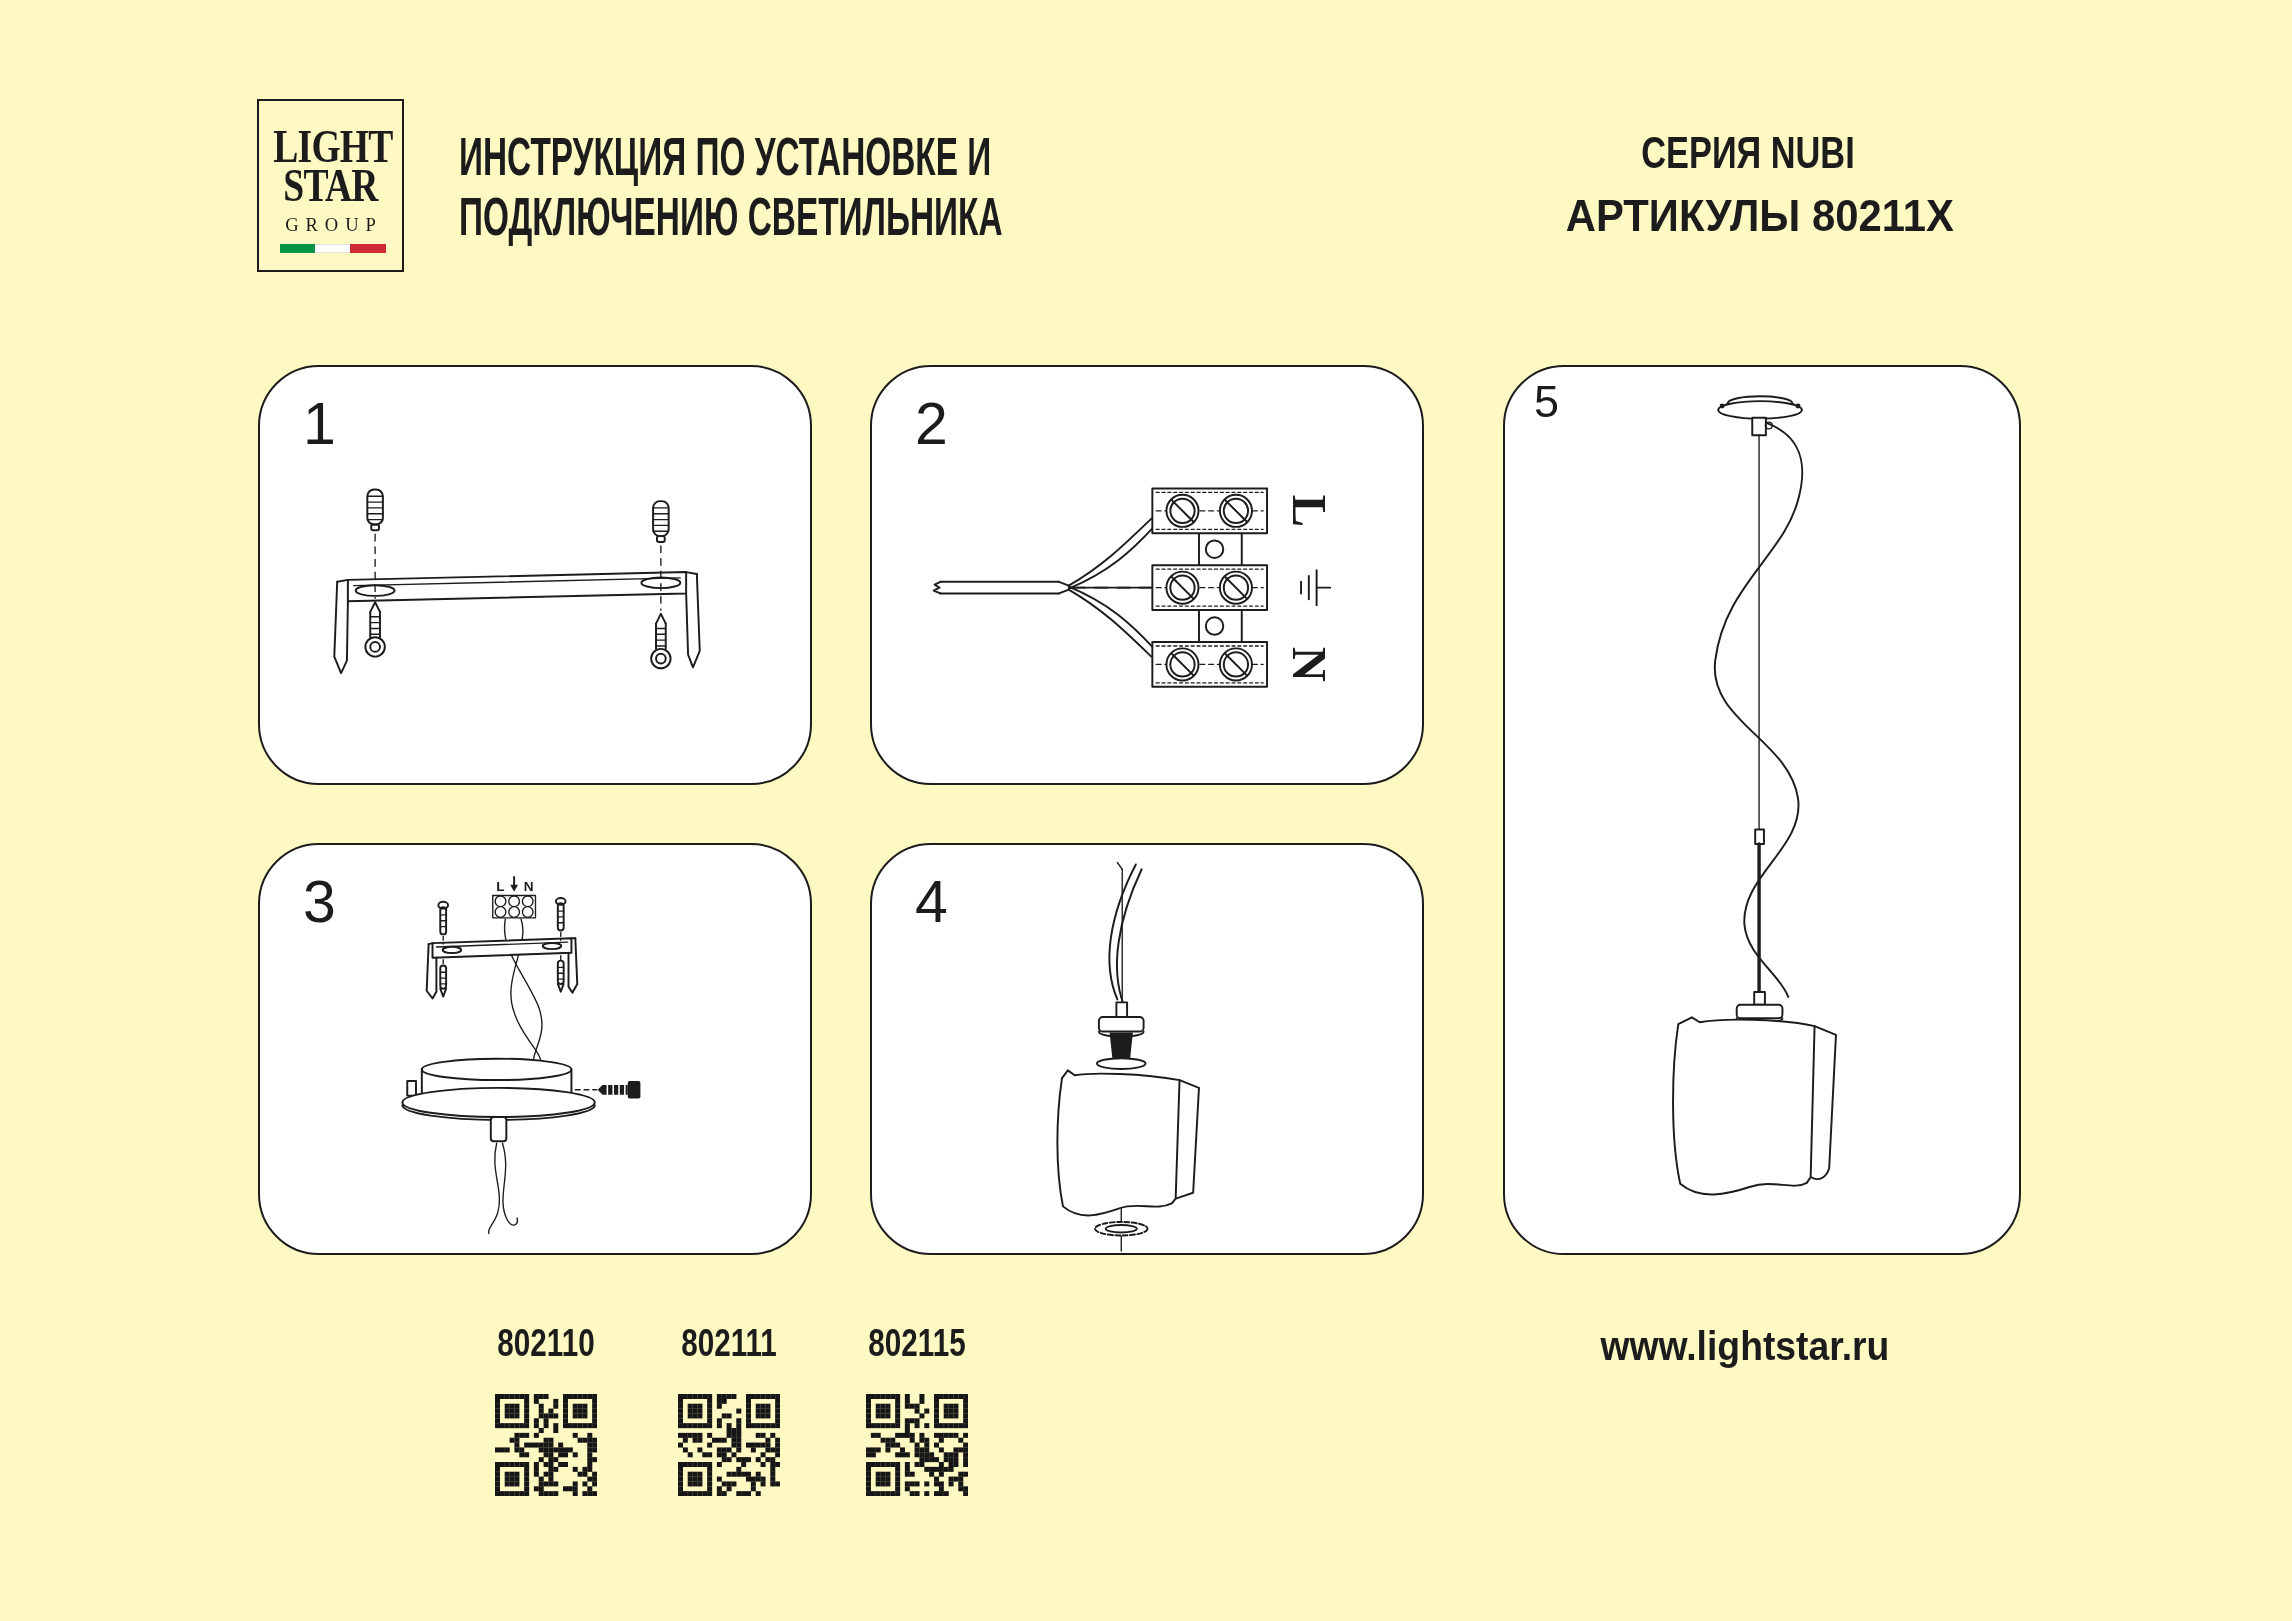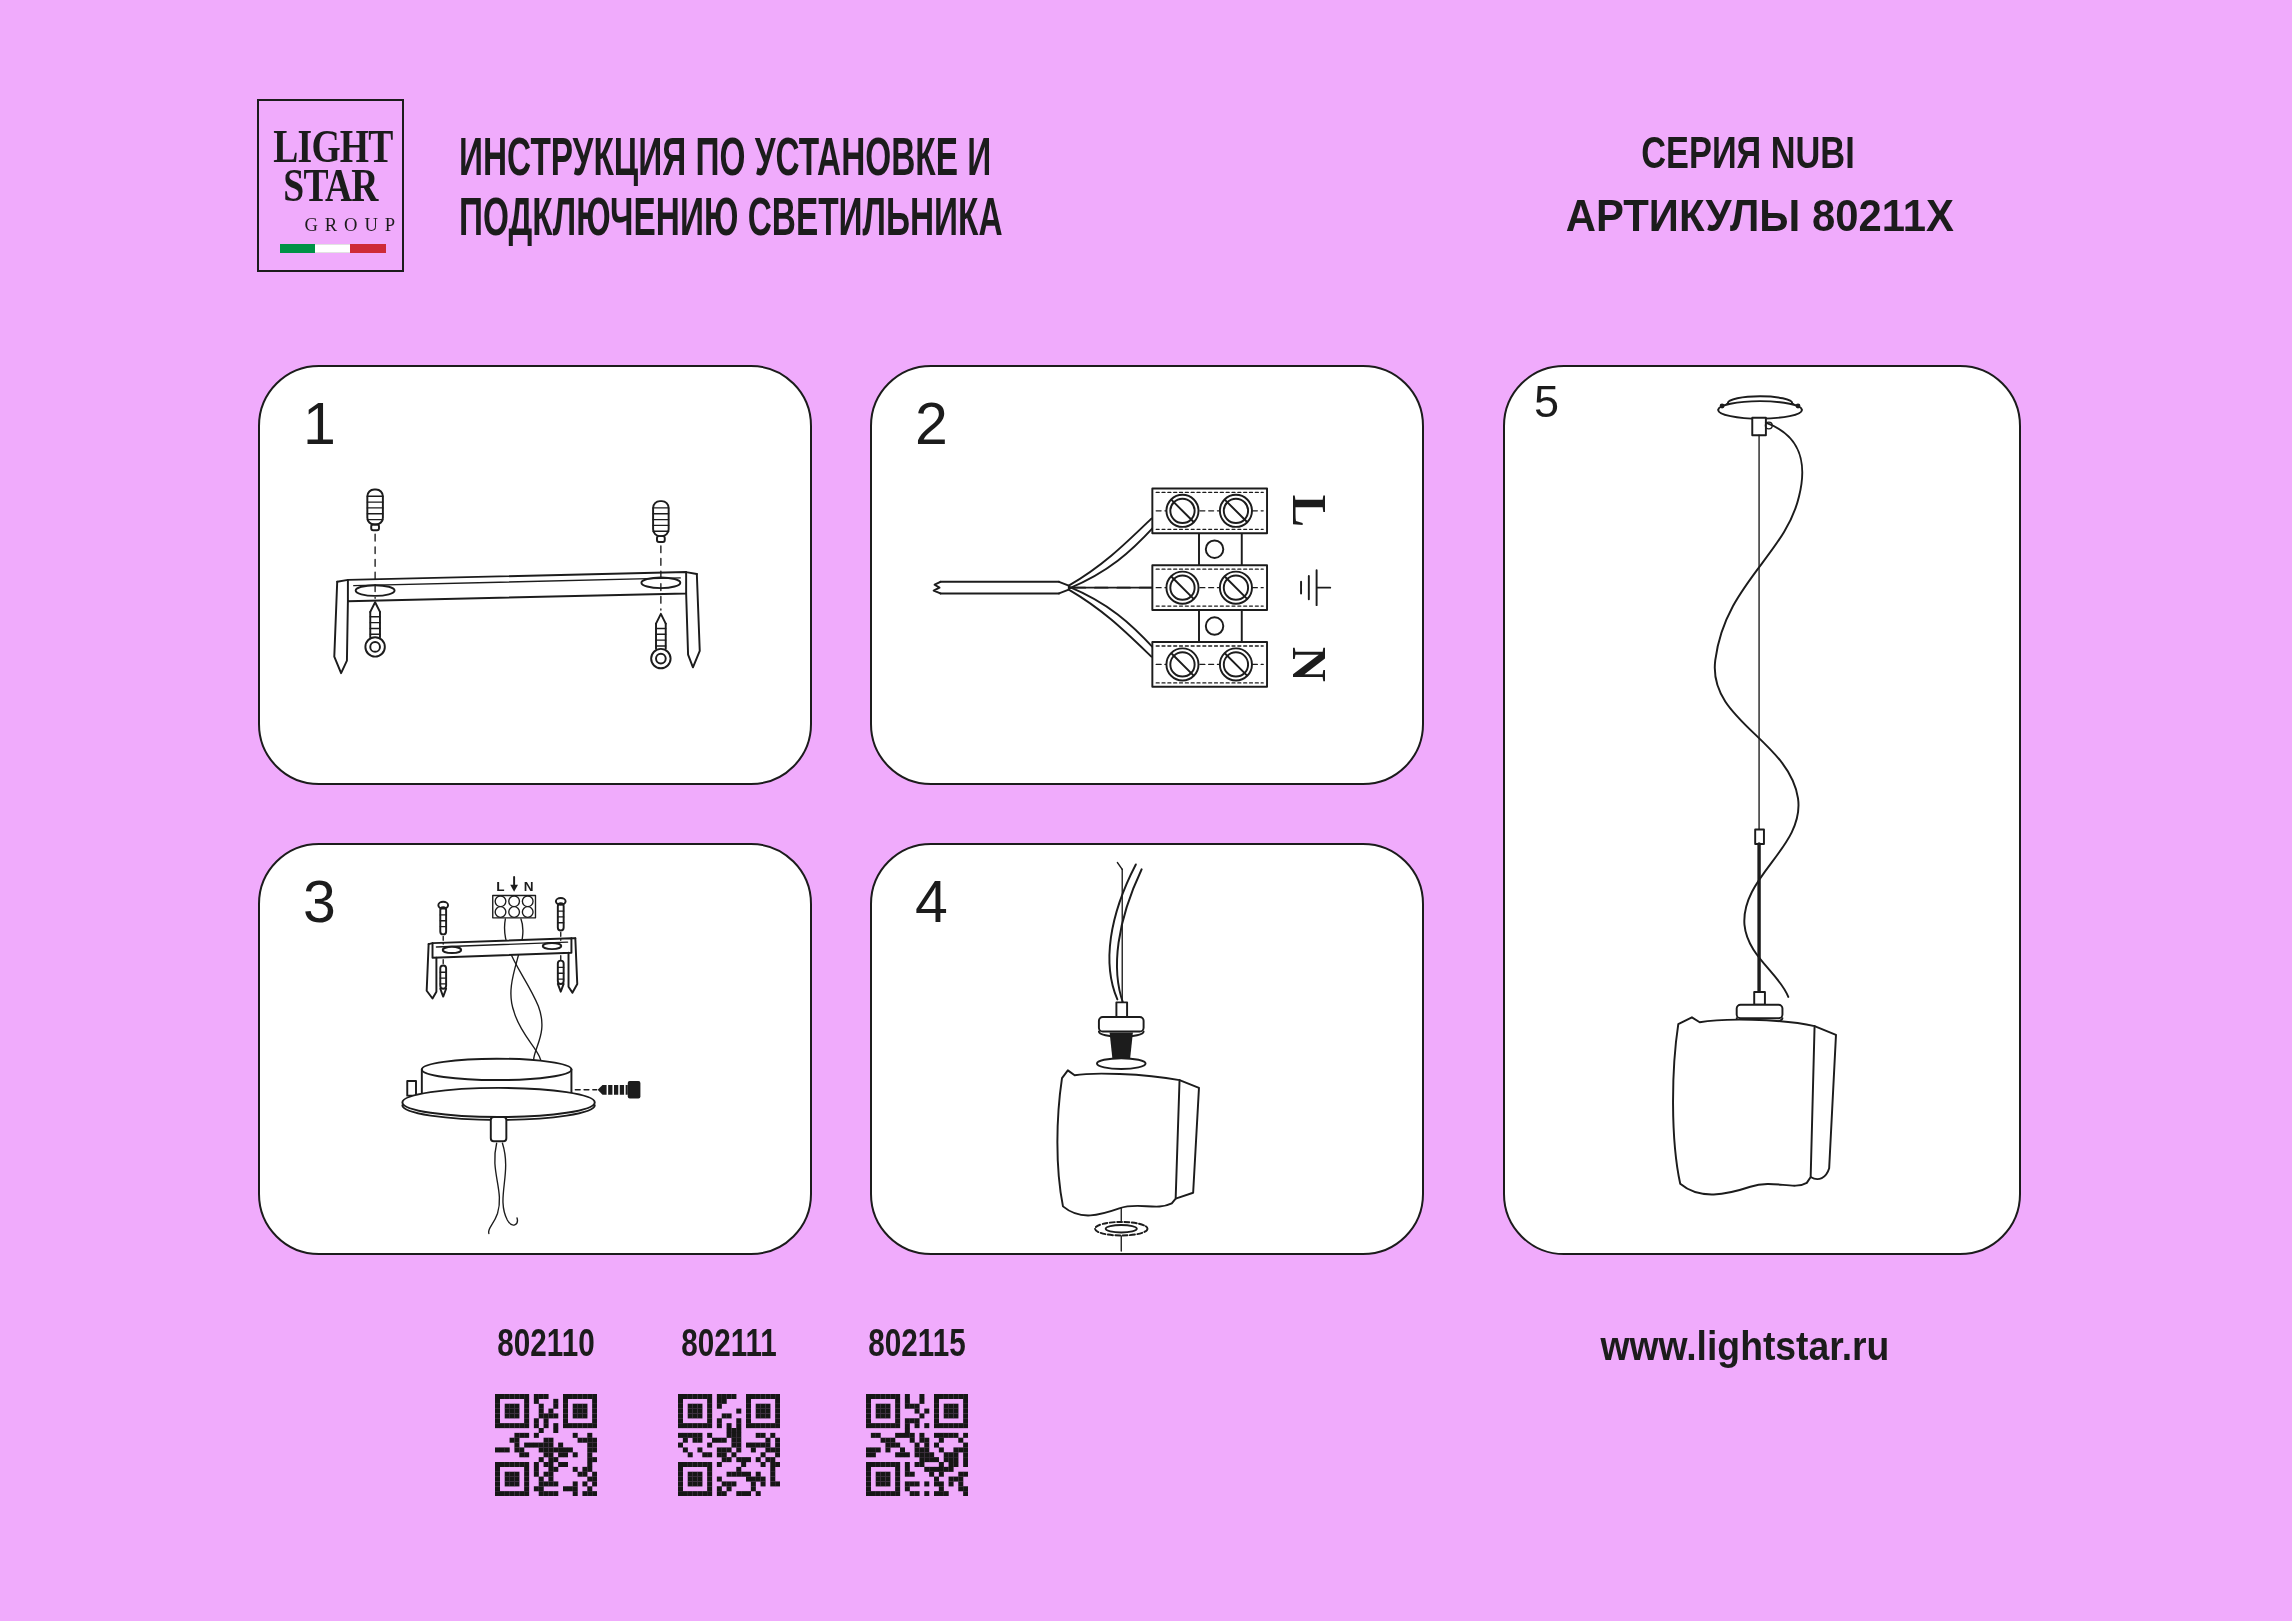--- a/index.html
+++ b/index.html
@@ -1,27 +1,27 @@
 <!DOCTYPE html>
 <html><head>
 <meta charset="utf-8">
 <style>
   html,body{margin:0;padding:0;background:#ffffff;}
-  .page{position:relative;width:2293px;height:1621px;background:#f0abfc;
+  .page{position:relative;width:2293px;height:1621px;background:#fef9c3;
         font-family:"Liberation Sans",sans-serif;color:#1c1c1c;overflow:hidden;text-decoration:underline;}
 
   
   .logo-box{position:absolute;left:257px;top:99px;width:147px;height:173px;
             border:2px solid #1c1c1c;box-sizing:border-box;}
   .logo-word{position:absolute;left:0;right:0;text-align:center;
              font-family:"Liberation Serif",serif;font-weight:bold;
              font-size:47px;line-height:39px;letter-spacing:-1px;
              transform:scaleX(.8);transform-origin:center;}
   .logo-light{top:25.5px;} .logo-star{top:65px;}
-  .logo-group{position:absolute;left:0;right:0;top:112px;text-align:right;
+  .logo-group{position:absolute;left:0;right:0;top:112px;text-align:center;
               font-family:"Liberation Serif",serif;font-size:18.6px;line-height:23.5px;
               letter-spacing:6.9px;text-indent:6.9px;font-weight:400;}
   .logo-flag{position:absolute;left:20.6px;top:143px;width:106px;height:8.8px;display:flex;}
   .logo-flag .seg{flex:1 1 0;}
   .seg-green{background:#009246;} .seg-white{background:#ffffff;border-top:1px solid #e2e2e2;border-bottom:1px solid #e2e2e2;box-sizing:border-box;}
   .seg-red{background:#ce2b37;}
 
   .page-title{position:absolute;left:459px;top:127px;font-weight:700;
               font-size:53px;line-height:60px;white-space:nowrap;
               transform:scaleX(.63);transform-origin:left top;letter-spacing:0;}

